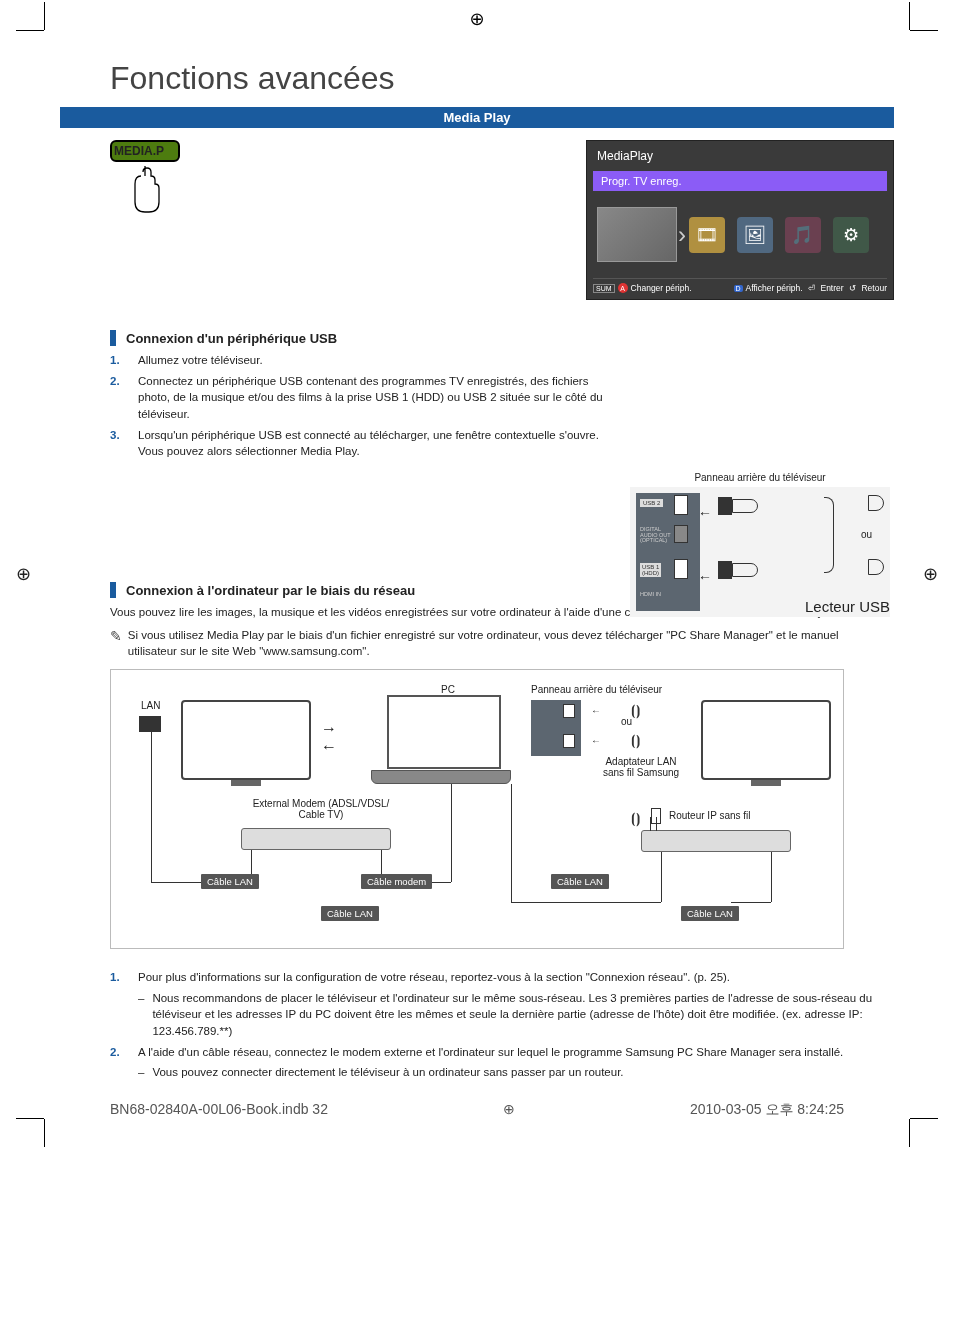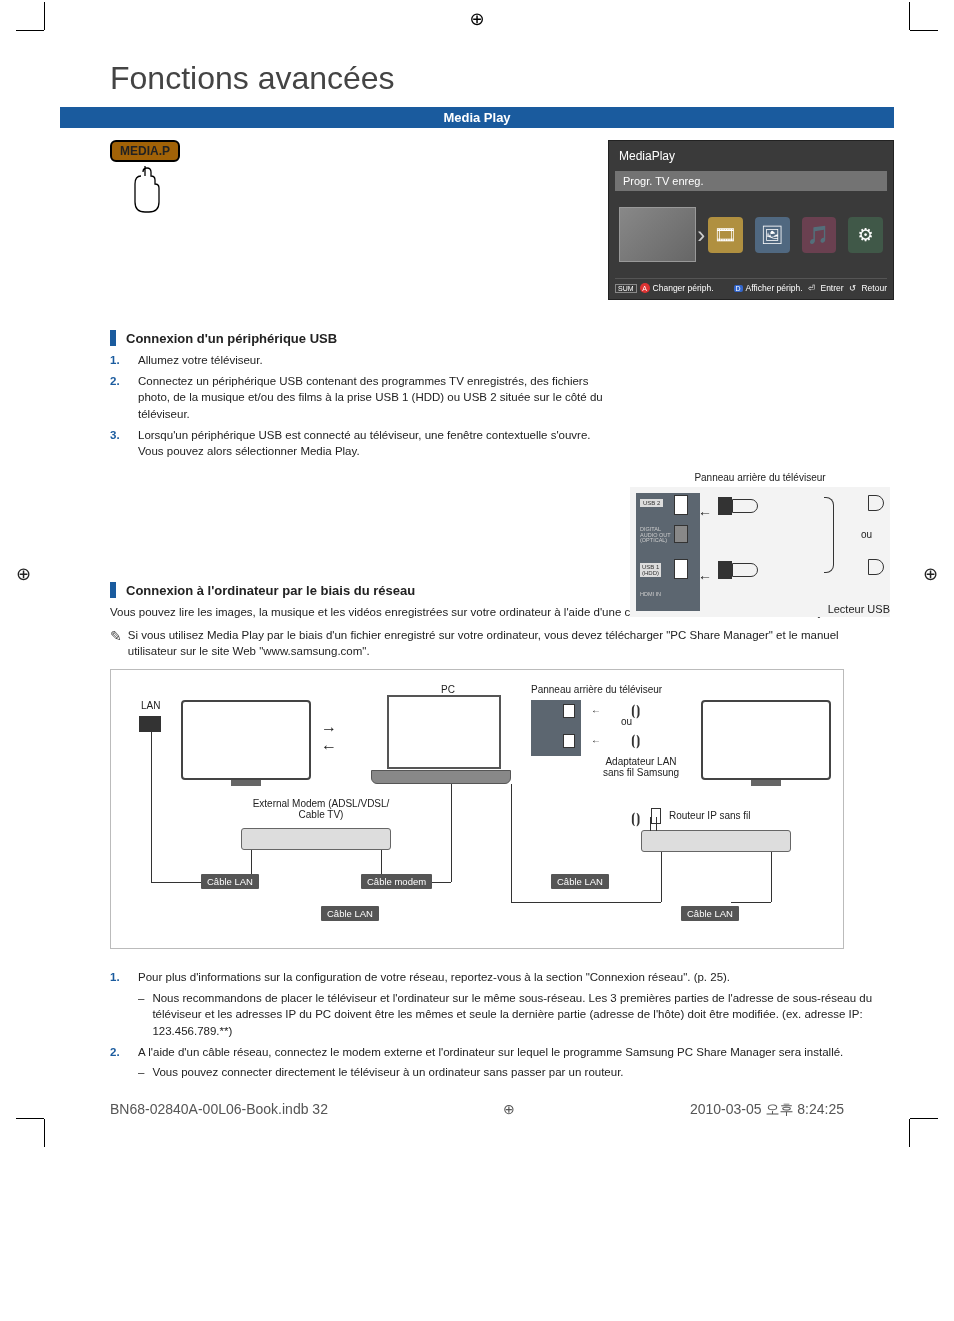--- a/index.html
+++ b/index.html
@@ -65,49 +65,48 @@
   }
   .mediap-btn {
     width: 70px;
     flex-shrink: 0;
   }
   .mediap-label {
     border: 2px solid #000;
     border-radius: 6px;
     font-weight: bold;
     font-size: 12px;
-    text-align: center;
     padding: 2px 2px;
-    background: #a16207;
+    background: #4d7c0f;
   }
   .mediap-hand {
     width: 40px; height: 50px;
     margin: 2px auto 0;
     position: relative;
   }
   .mediap-hand svg { width: 40px; height: 50px; }
 
   .mediap-desc {
     font-size: 11.5px;
     line-height: 1.4;
     max-width: 300px;
   }
 
   .tv-screen {
-    width: 286px;
+    width: 308px;
     background: #3a3a3a;
     border: 1px solid #222;
     color: #fff;
     font-size: 10px;
     padding: 6px;
     margin-left: auto;
   }
   .tv-screen .mp-title { font-size: 12px; padding: 2px 4px; }
   .tv-screen .mp-sub {
-    background: #737373;
+    background: #8b5cf6;
     padding: 4px 8px;
     margin: 6px 0;
     font-size: 11px;
   }
   .tv-icons {
     display: flex;
     align-items: center;
     gap: 12px;
     padding: 10px 4px 16px 4px;
   }
@@ -384,21 +383,21 @@
     <div class="li">
       <div class="num">1.</div>
       <div class="txt">Allumez votre téléviseur.</div>
     </div>
     <div class="li">
       <div class="num">2.</div>
       <div class="txt">Connectez un périphérique USB contenant des programmes TV enregistrés, des fichiers photo, de la musique et/ou des films à la prise USB 1 (HDD) ou USB 2 située sur le côté du téléviseur.</div>
     </div>
     <div class="li">
       <div class="num">3.</div>
-      <div class="txt">Lorsqu'un périphérique USB est connecté au téléviseur, une fenêtre contextuelle s'ouvre. Vous pouvez alors sélectionner Media Play.</div>
+      <div class="txt">Lorsqu'un périphérique USB est connecté au télécharger, une fenêtre contextuelle s'ouvre. Vous pouvez alors sélectionner Media Play.</div>
     </div>
   </div>
 
   <div class="rear-panel-box">
     <div class="rear-panel-title">Panneau arrière du téléviseur</div>
     <div class="rear-panel-svg">
 
       <div style="position:absolute; left:6px; top:6px; width:64px; height:118px; background:#5c6670;"></div>
       <div style="position:absolute; left:10px; top:12px; background:#ddd; color:#333; font-size:6px; padding:1px 3px;">USB 2</div>
       <div style="position:absolute; left:44px; top:8px; width:14px; height:20px; background:#fff; border:1px solid #333;"></div>
@@ -417,21 +416,21 @@
 
       <div style="position:absolute; left:68px; top:80px; font-size:14px;">←</div>
       <div style="position:absolute; left:88px; top:74px; width:14px; height:18px; background:#333;"></div>
       <div style="position:absolute; left:102px; top:76px; width:26px; height:14px; border:1px solid #333; border-radius:0 7px 7px 0;"></div>
 
       <div style="position:absolute; right:56px; top:10px; width:10px; height:76px; border:1px solid #333; border-left:none; border-radius:0 8px 8px 0;"></div>
       <div style="position:absolute; right:18px; top:42px; font-size:10px;">ou</div>
 
       <div style="position:absolute; right:6px; top:8px; width:16px; height:16px; border:1px solid #333; border-radius:0 8px 8px 0;"></div>
       <div style="position:absolute; right:6px; top:72px; width:16px; height:16px; border:1px solid #333; border-radius:0 8px 8px 0;"></div>
-      <div style="position:absolute; right:0px; bottom:2px; font-size:11px;">Lecteur USB</div>
+      <div style="position:absolute; right:0px; bottom:2px; font-size:15px;">Lecteur USB</div>
     </div>
   </div>
 
   <div style="height:110px;"></div>
 
   <div class="subheading-row">
     <div class="blue-tick"></div>
     <div class="subheading">Connexion à l'ordinateur par le biais du réseau</div>
   </div>
 

